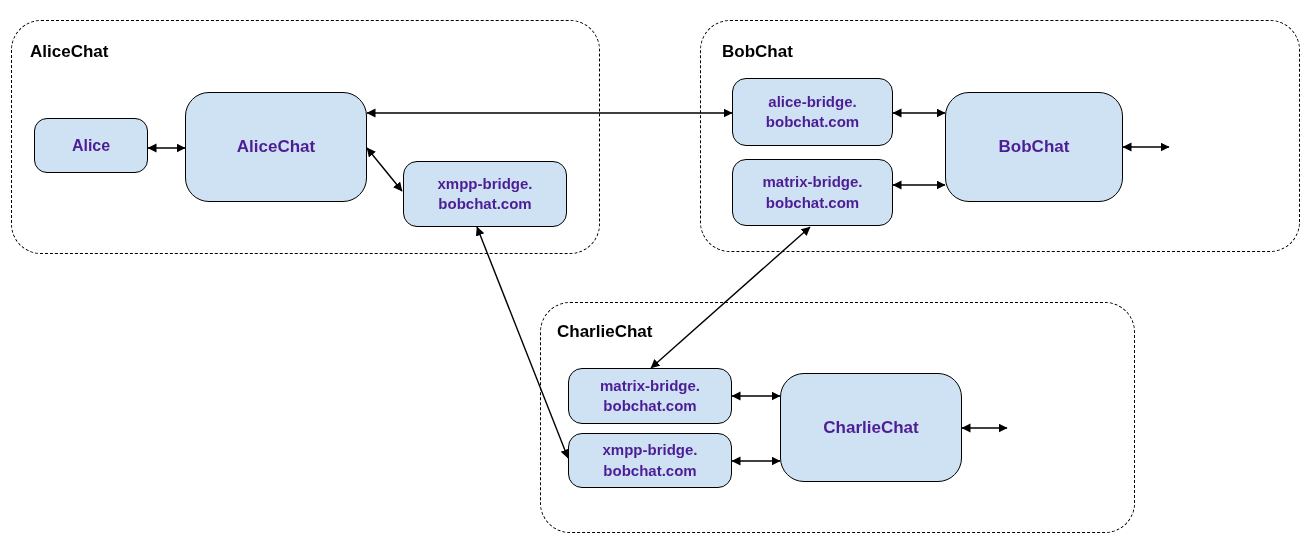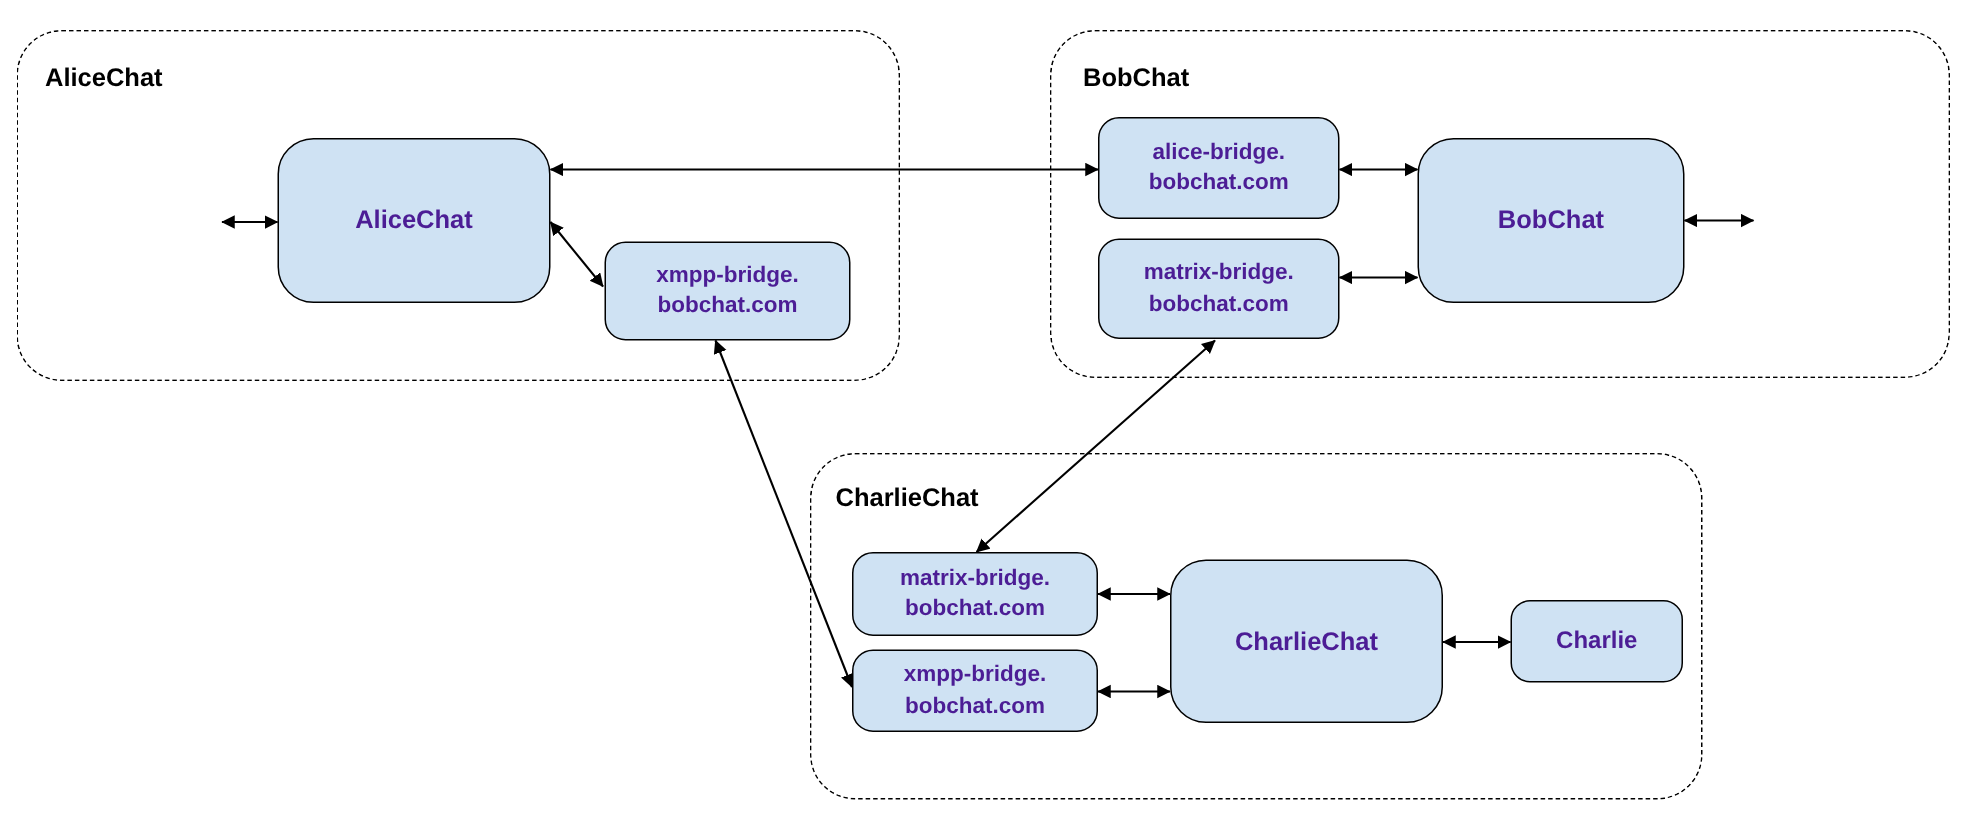--- a/index.html
+++ b/index.html
@@ -80,20 +80,23 @@
       <line x1="893" y1="113" x2="945" y2="113" marker-start="url(#arrowhead)" marker-end="url(#arrowhead)"></line>
       <line x1="893" y1="185" x2="945" y2="185" marker-start="url(#arrowhead)" marker-end="url(#arrowhead)"></line>
       <line x1="1123" y1="147" x2="1169" y2="147" marker-start="url(#arrowhead)" marker-end="url(#arrowhead)"></line>
       <line x1="810" y1="227" x2="651" y2="368" marker-start="url(#arrowhead)" marker-end="url(#arrowhead)"></line>
       <line x1="732" y1="396" x2="780" y2="396" marker-start="url(#arrowhead)" marker-end="url(#arrowhead)"></line>
       <line x1="732" y1="461" x2="780" y2="461" marker-start="url(#arrowhead)" marker-end="url(#arrowhead)"></line>
       <line x1="962" y1="428" x2="1007" y2="428" marker-start="url(#arrowhead)" marker-end="url(#arrowhead)"></line>
     </g>
   </svg>
 
+  <div class="node node-small" style="left:34px; top:118px; width:114px; height:55px;">
+    <span class="node-label">Alice</span>
+  </div>
   <div class="node node-server" style="left:185px; top:92px; width:182px; height:110px;">
     <span class="node-label">AliceChat</span>
   </div>
   <div class="node node-bridge" style="left:403px; top:161px; width:164px; height:66px;">
     <span class="node-label">xmpp-bridge.
 bobchat.com</span>
   </div>
 
   <div class="node node-bridge" style="left:732px; top:78px; width:161px; height:68px;">
     <span class="node-label">alice-bridge.
@@ -111,17 +114,14 @@
     <span class="node-label">matrix-bridge.
 bobchat.com</span>
   </div>
   <div class="node node-bridge" style="left:568px; top:433px; width:164px; height:55px;">
     <span class="node-label">xmpp-bridge.
 bobchat.com</span>
   </div>
   <div class="node node-server" style="left:780px; top:373px; width:182px; height:109px;">
     <span class="node-label">CharlieChat</span>
   </div>
-  <div class="node node-small" style="left:1007px; top:400px; width:115px; height:55px;">
-    <span class="node-label">Charlie</span>
-  </div>
 
 </div>
 
 </body></html>

